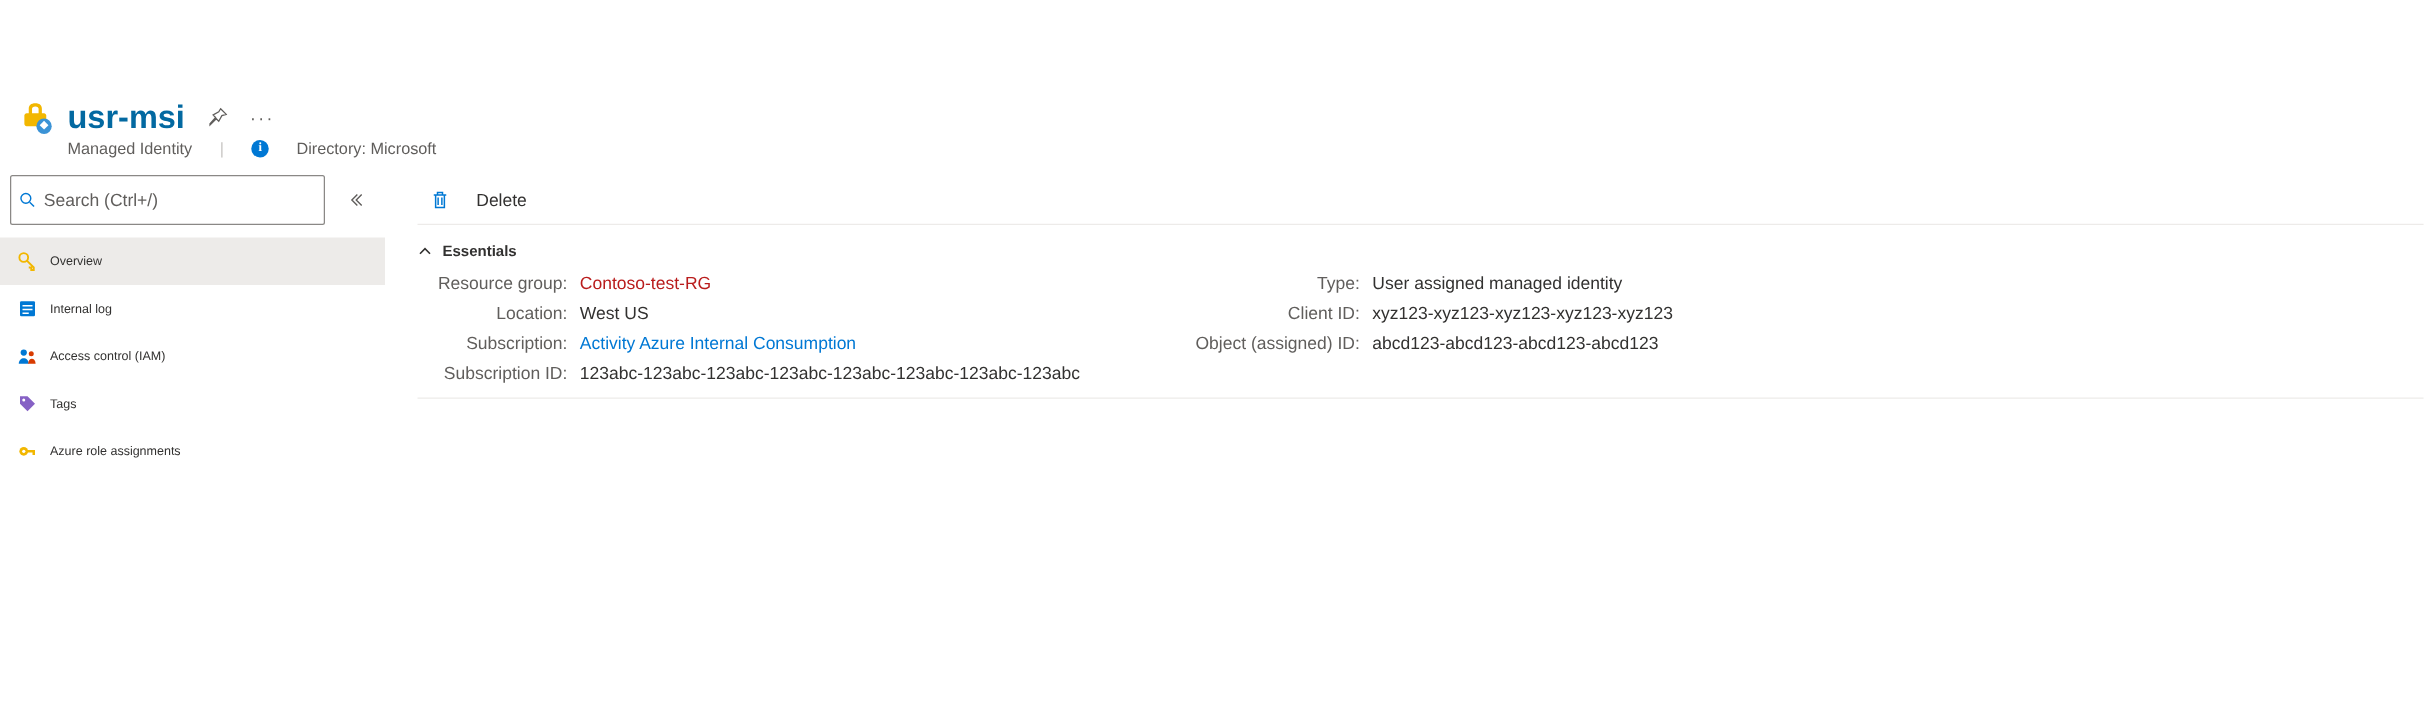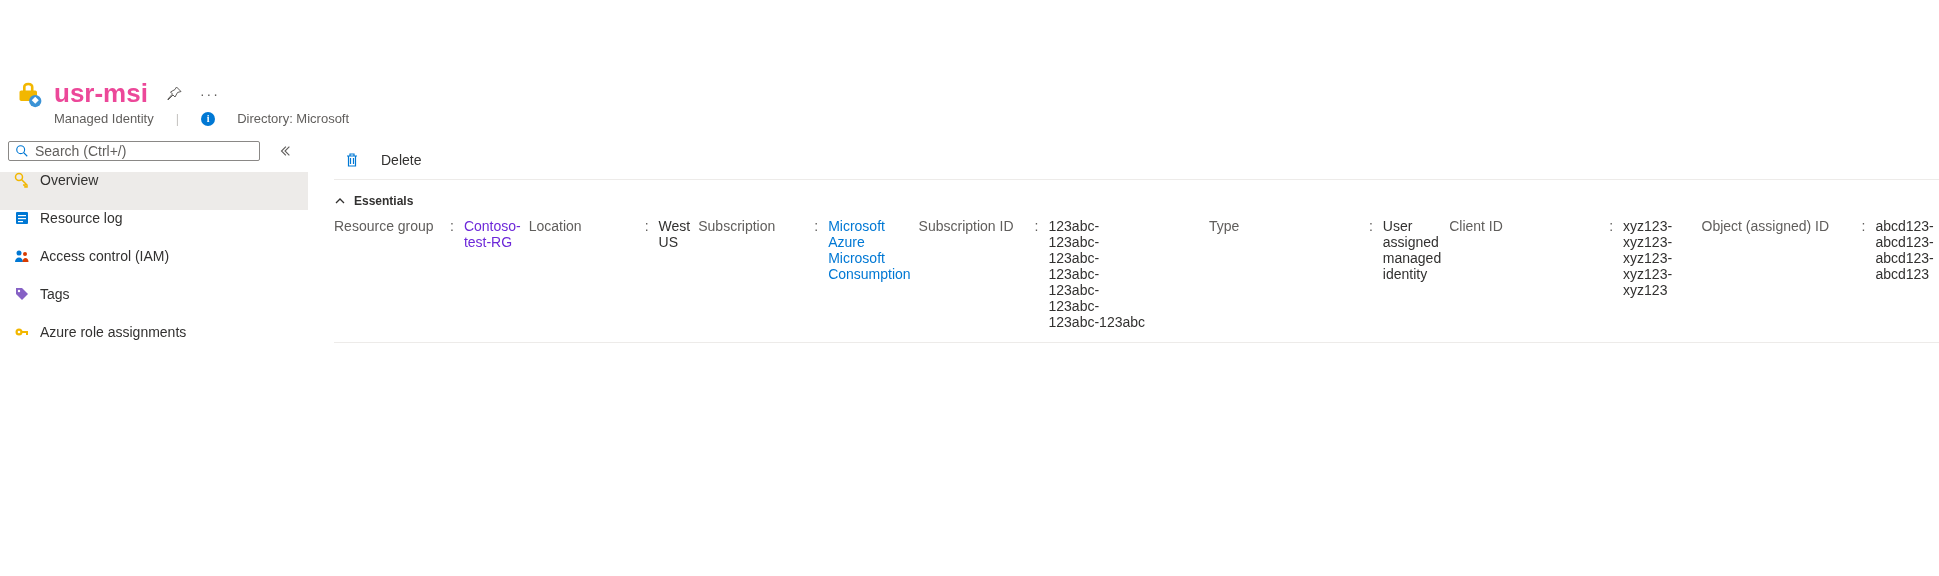--- a/index.html
+++ b/index.html
@@ -20,21 +20,21 @@
       height: 28px;
       margin-right: 10px;
       margin-top: 2px;
       flex-shrink: 0;
     }
     .header-text { display: flex; flex-direction: column; }
     .title-row { display: flex; align-items: center; gap: 18px; }
     .title {
       font-size: 26px;
       font-weight: 600;
-      color: #ec4899;
+      color: #0369a1;
     }
     .title-action {
       color: #605e5c;
       cursor: pointer;
       display: inline-flex;
       align-items: center;
     }
     .subtitle-row {
       display: flex;
       align-items: center;
@@ -69,21 +69,21 @@
       display: flex;
       align-items: center;
       padding: 0 12px 10px 8px;
     }
     .search-box {
       flex: 1;
       display: flex;
       align-items: center;
       border: 1px solid #8a8886;
       border-radius: 2px;
-      height: 20px;
+      height: 40px;
       padding: 0 6px;
       background: #fff;
     }
     .search-box svg { flex-shrink: 0; }
     .search-input {
       border: none;
       outline: none;
       font-size: 14px;
       margin-left: 6px;
       width: 100%;
@@ -93,25 +93,26 @@
     .search-input::placeholder { color: #605e5c; }
     .collapse-btn {
       margin-left: 14px;
       color: #605e5c;
       cursor: pointer;
       padding: 4px;
       display: inline-flex;
     }
     .nav-item {
       display: flex;
+      align-items: center;
       height: 38px;
       padding: 0 14px;
       cursor: pointer;
       gap: 10px;
-      font-size: 14px;
+      font-size: 10px;
     }
     .nav-item.active { background: #edebe9; }
     .nav-icon {
       width: 16px;
       height: 16px;
       display: inline-flex;
       align-items: center;
       justify-content: center;
       flex-shrink: 0;
     }
@@ -143,21 +144,21 @@
       cursor: pointer;
     }
     .essentials-title { font-weight: 600; font-size: 12px; }
     .chev { display: inline-flex; }
     .properties {
       display: flex;
       gap: 60px;
       border-bottom: 1px solid #edebe9;
       padding-bottom: 12px;
     }
-    .prop-col { display: flex; flex-direction: row; gap: 8px; }
+    .prop-col { display: flex; flex-direction: column; gap: 8px; text-align: right; }
     .prop-row { display: flex; align-items: baseline; font-size: 14px; }
     .prop-label {
       color: #605e5c;
       width: 116px;
       flex-shrink: 0;
     }
     .prop-col.right .prop-label { width: 160px; }
     .prop-sep { color: #605e5c; margin-right: 10px; }
     .prop-value { color: #323130; }
     .prop-value.link { color: #0078d4; cursor: pointer; }
@@ -220,21 +221,21 @@
     </div>
     <div class="nav-item">
       <span class="nav-icon">
         <svg viewBox="0 0 16 16" width="16" height="16">
             <rect x="2" y="2" width="12" height="12" rx="1" fill="#0078d4"></rect>
             <rect x="4" y="5" width="8" height="1.2" fill="#fff"></rect>
             <rect x="4" y="8" width="8" height="1.2" fill="#fff"></rect>
             <rect x="4" y="11" width="5" height="1.2" fill="#fff"></rect>
           </svg>
       </span>
-      <span>Resource log</span>
+      <span>Internal log</span>
     </div>
     <div class="nav-item">
       <span class="nav-icon">
         <svg viewBox="0 0 16 16" width="16" height="16">
             <circle cx="5" cy="5" r="2.5" fill="#0078d4"></circle>
             <path d="M1 14 C1 11 3 9.5 5 9.5 C7 9.5 9 11 9 14 Z" fill="#0078d4"></path>
             <circle cx="11" cy="6" r="2" fill="#d83b01"></circle>
             <path d="M8.5 14 C8.5 11.5 10 10 11.5 10 C13 10 14.5 11.5 14.5 14 Z" fill="#d83b01"></path>
           </svg>
       </span>
@@ -279,31 +280,31 @@
           </svg>
       </span>
       <span class="essentials-title">Essentials</span>
     </div>
 
     <div class="properties">
       <div class="prop-col">
         <div class="prop-row">
           <span class="prop-label">Resource group</span>
           <span class="prop-sep">:</span>
-          <span class="prop-value link" style="color:#6d28d9;">Contoso-test-RG</span>
+          <span class="prop-value link" style="color:#b91c1c;">Contoso-test-RG</span>
         </div>
         <div class="prop-row">
           <span class="prop-label">Location</span>
           <span class="prop-sep">:</span>
           <span class="prop-value">West US</span>
         </div>
         <div class="prop-row">
           <span class="prop-label">Subscription</span>
           <span class="prop-sep">:</span>
-          <span class="prop-value link">Microsoft Azure Microsoft Consumption</span>
+          <span class="prop-value link">Activity Azure Internal Consumption</span>
         </div>
         <div class="prop-row">
           <span class="prop-label">Subscription ID</span>
           <span class="prop-sep">:</span>
           <span class="prop-value">123abc-123abc-123abc-123abc-123abc-123abc-123abc-123abc</span>
         </div>
       </div>
       <div class="prop-col right">
         <div class="prop-row">
           <span class="prop-label">Type</span>

